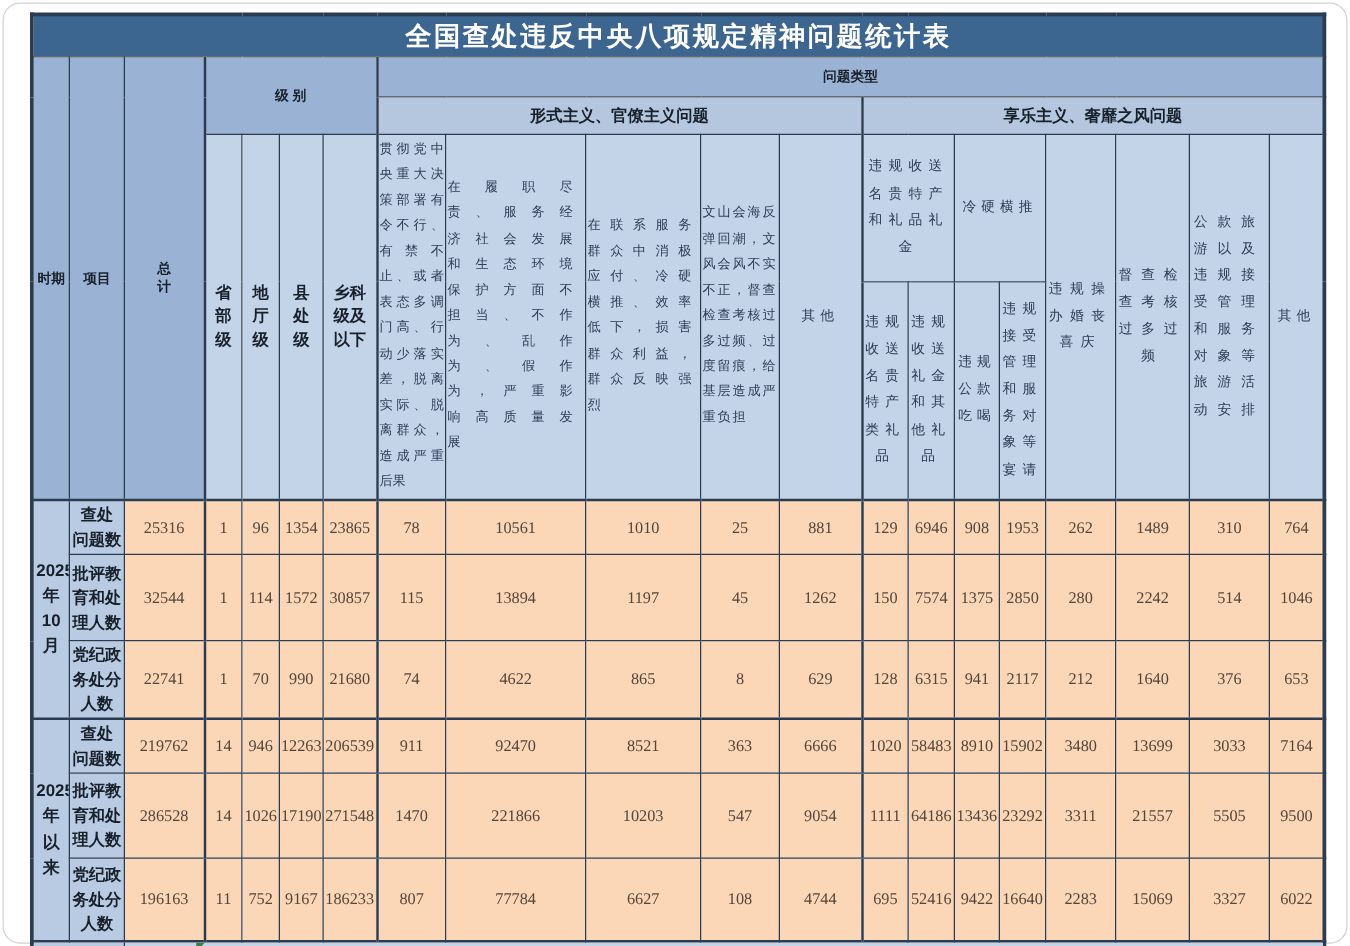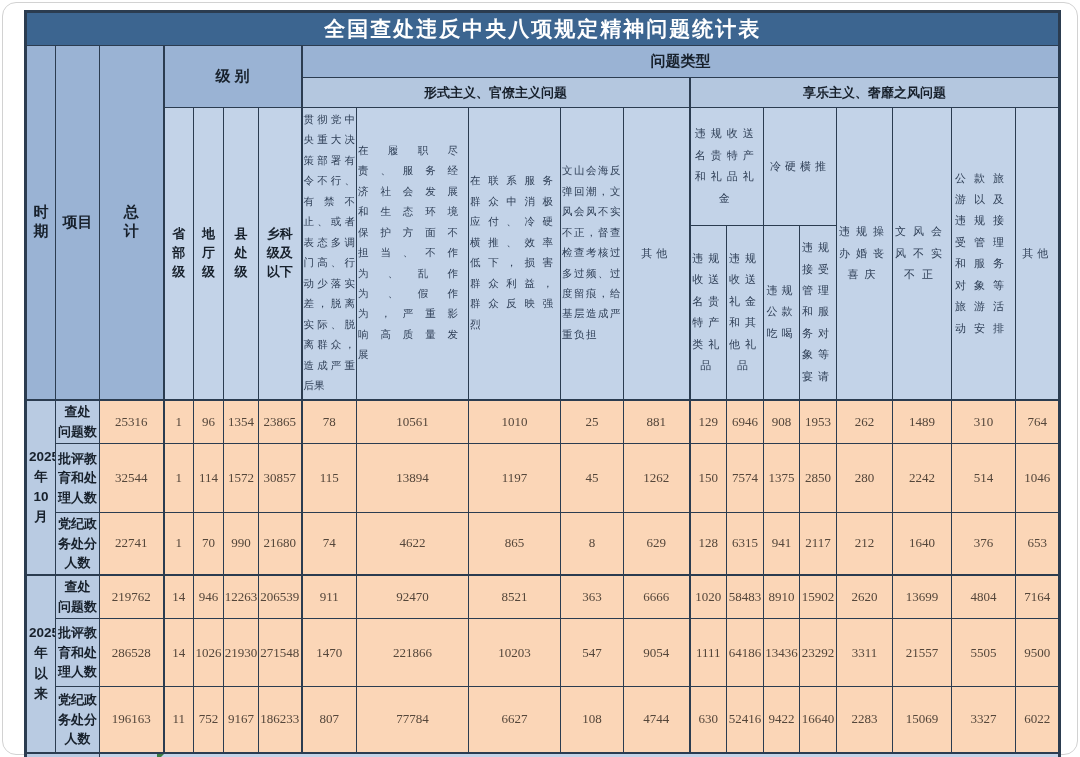--- a/index.html
+++ b/index.html
@@ -15,21 +15,21 @@
   }
   .frame{position:absolute;inset:2px;border:1px solid var(--c-frame);border-radius:14px;pointer-events:none;}
   .wrap{position:relative;padding:10px 22px 0 24px;}
   table{border-collapse:collapse;table-layout:fixed;width:1034px;border:3px solid var(--c-border);}
   th,td{border:1px solid var(--c-border);overflow:hidden;vertical-align:middle;text-align:center;padding:1px 2px;}
   .title{
     background:var(--c-title);color:#ffffff;font-weight:bold;font-size:21px;letter-spacing:2px;
     font-family:"Liberation Serif","DejaVu Serif",serif;height:34px;
   }
   thead tr.r1{height:32px;} thead tr.r2{height:30px;} thead tr.r3{height:105px;} thead tr.r4{height:127px;}
-  .dark{background:var(--c-dark);font-weight:bold;font-size:15px;}
+  .dark{background:var(--c-dark);font-weight:bold;font-size:11px;}
   .mid{background:var(--c-mid);font-weight:bold;font-size:13px;}
   .lt{background:var(--c-light);}
   .pre{white-space:pre-line;}
   .lvl{font-weight:bold;font-size:13px;line-height:1.45;}
   .ph{
     font-family:"Liberation Serif","DejaVu Serif",serif;font-weight:normal;color:var(--c-headtext);
     font-size:10.5px;line-height:1.95;text-align:justify;padding:2px 1px;word-break:break-all;
   }
   .sub{
     font-family:"Liberation Serif","DejaVu Serif",serif;font-weight:normal;color:var(--c-headtext);
@@ -115,21 +115,21 @@
 级及
 以下</th>
         <th class="lt ph bl2" rowspan="2">贯彻党中央重大决策部署有令不行、有禁不止、或者表态多调门高、行动少落实差，脱离实际、脱离群众，造成严重后果</th>
         <th class="lt ph lsA" rowspan="2">在履职尽责、服务经济社会发展和生态环境保护方面不担当、不作为、乱作为、假作为，严重影响高质量发展</th>
         <th class="lt ph lsB" rowspan="2">在联系服务群众中消极应付、冷硬横推、效率低下，损害群众利益，群众反映强烈</th>
         <th class="lt ph lsC" rowspan="2">文山会海反弹回潮，文风会风不实不正，督查检查考核过多过频、过度留痕，给基层造成严重负担</th>
         <th class="lt sub lsE" rowspan="2">其他</th>
         <th class="lt sub lsD bl2" colspan="2">违规收送名贵特产和礼品礼金</th>
         <th class="lt sub lsE" colspan="2">冷硬横推</th>
         <th class="lt sub lsF" rowspan="2">违规操办婚丧喜庆</th>
-        <th class="lt sub lsG" rowspan="2">文风会风不实不正</th>
+        <th class="lt sub lsG" rowspan="2">督查检查考核过多过频</th>
         <th class="lt sub lsH" rowspan="2">公款旅游以及违规接受管理和服务对象等旅游活动安排</th>
         <th class="lt sub lsE" rowspan="2">其他</th>
       </tr>
       <tr class="r4">
         <th class="lt sub lsD bl2">违规收送名贵特产类礼品</th>
         <th class="lt sub lsD">违规收送礼金和其他礼品</th>
         <th class="lt sub lsE">违规公款吃喝</th>
         <th class="lt sub lsD">违规接受管理和服务对象等宴请</th>
       </tr>
     </thead>
@@ -216,33 +216,33 @@
           <td class="num">206539</td>
           <td class="num bl2">911</td>
           <td class="num">92470</td>
           <td class="num">8521</td>
           <td class="num">363</td>
           <td class="num">6666</td>
           <td class="num bl2">1020</td>
           <td class="num">58483</td>
           <td class="num">8910</td>
           <td class="num">15902</td>
-          <td class="num">2620</td>
+          <td class="num">3480</td>
           <td class="num">13699</td>
-          <td class="num">4804</td>
+          <td class="num">3033</td>
           <td class="num">7164</td>
         </tr>
         <tr>
           <td class="rlabel">批评教
 育和处
 理人数</td>
           <td class="num">286528</td>
           <td class="num bl2">14</td>
           <td class="num">1026</td>
-          <td class="num">21930</td>
+          <td class="num">17190</td>
           <td class="num">271548</td>
           <td class="num bl2">1470</td>
           <td class="num">221866</td>
           <td class="num">10203</td>
           <td class="num">547</td>
           <td class="num">9054</td>
           <td class="num bl2">1111</td>
           <td class="num">64186</td>
           <td class="num">13436</td>
           <td class="num">23292</td>
@@ -258,21 +258,21 @@
           <td class="num">196163</td>
           <td class="num bl2">11</td>
           <td class="num">752</td>
           <td class="num">9167</td>
           <td class="num">186233</td>
           <td class="num bl2">807</td>
           <td class="num">77784</td>
           <td class="num">6627</td>
           <td class="num">108</td>
           <td class="num">4744</td>
-          <td class="num bl2">630</td>
+          <td class="num bl2">695</td>
           <td class="num">52416</td>
           <td class="num">9422</td>
           <td class="num">16640</td>
           <td class="num">2283</td>
           <td class="num">15069</td>
           <td class="num">3327</td>
           <td class="num">6022</td>
         </tr>
       </tbody>
     <tbody>

